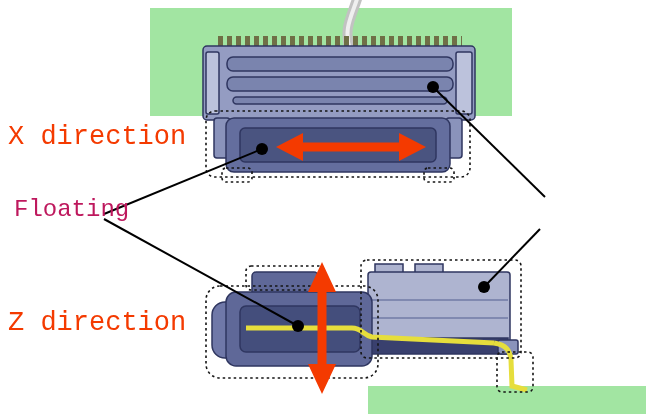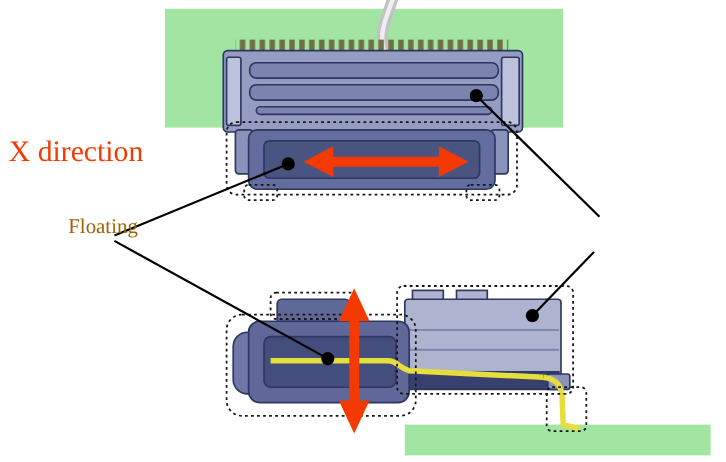--- a/index.html
+++ b/index.html
@@ -1,31 +1,31 @@
 <!DOCTYPE html>
 <html><head>
 <meta charset="utf-8">
 <style>
   html,body{margin:0;padding:0;background:#ffffff;}
   .stage{
     position:relative;
     width:660px;height:420px;
     background:#ffffff;
     overflow:hidden;
-    font-family:Liberation Serif, serif;
+    font-family:Liberation Mono, monospace;
   }
   .stage svg{position:absolute;left:0;top:0;}
   .diagram-label{
     position:absolute;
     white-space:nowrap;
     line-height:1.05;
     user-select:none;
   }
   .label-red{color:#f43a00;font-size:27px;}
-  .label-black{color:#a16207;font-size:19px;margin-left:48px;}
+  .label-black{color:#be185d;font-size:24px;}
   .dotted{fill:none;stroke:#151515;stroke-width:1.6;stroke-dasharray:2.5 3;}
   .outl{stroke:#2f3660;stroke-width:1.5;}
 </style>
 </head>
 <body>
 
 <div class="stage">
 
   <svg width="660" height="420" viewBox="0 0 660 420">
     <defs>
@@ -108,14 +108,15 @@
 
       <circle cx="262" cy="149" r="6" fill="#000"></circle>
       <circle cx="298" cy="326" r="6" fill="#000"></circle>
       <circle cx="433" cy="87" r="6" fill="#000"></circle>
       <circle cx="484" cy="287" r="6" fill="#000"></circle>
     </g>
   </svg>
 
   <div class="diagram-label label-red" style="left:8px;top:123px">X direction</div>
   <div class="diagram-label label-black" style="left:14px;top:197px">Floating</div>
+  <div class="diagram-label label-red" style="left:8px;top:309px">Z direction</div>
 
 </div>
 
 </body></html>

